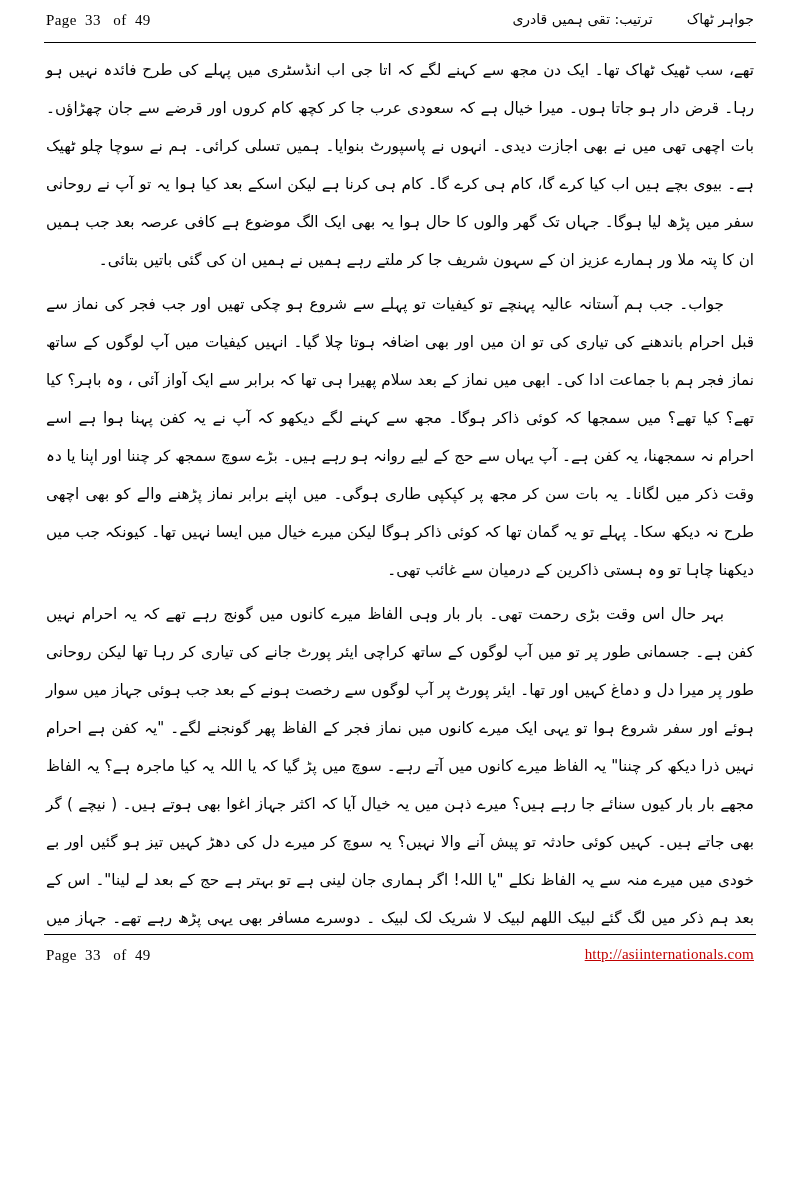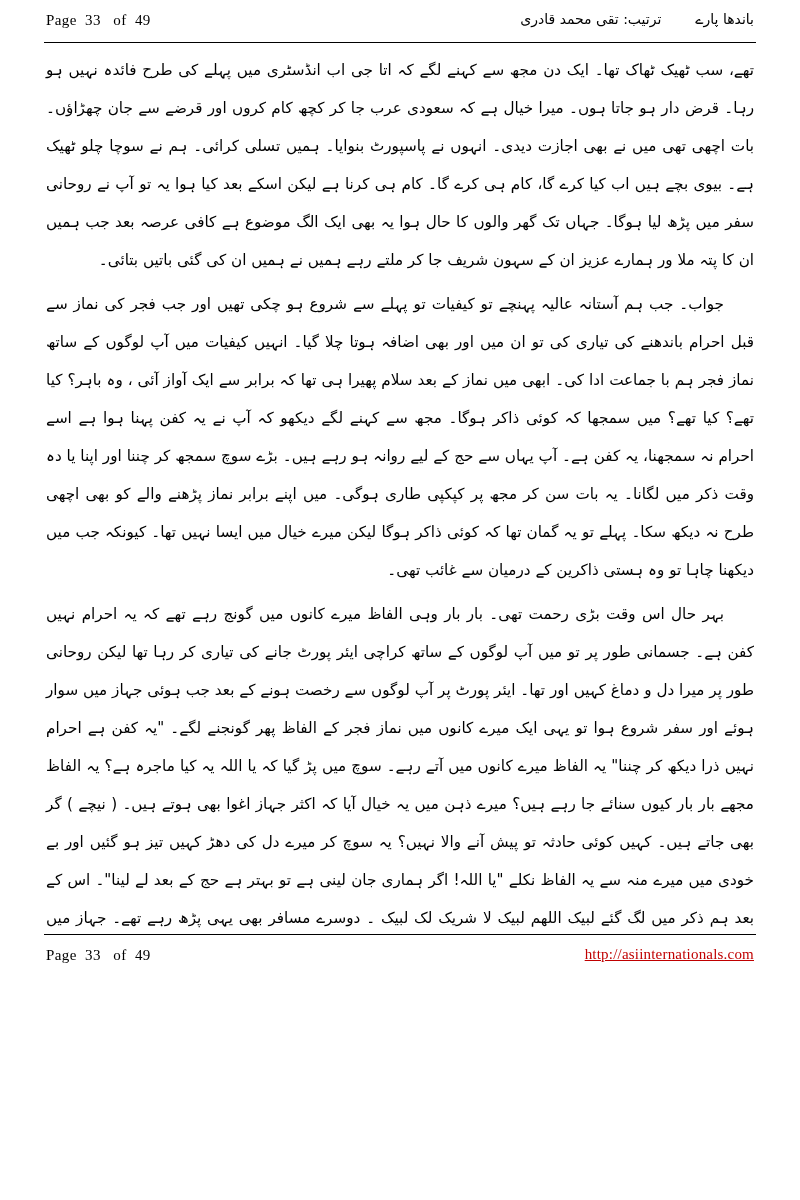--- a/index.html
+++ b/index.html
@@ -111,22 +111,22 @@
   }
 </style>
 </head>
 <body>
 
 <div class="page">
 
   <div class="header-row">
     <div class="page-num">Page  33   of  49</div>
     <div class="header-urdu">
-      <span>باندھا پارے</span>
-      <span>ترتیب: تقی محمد قادری</span>
+      <span>جواہر ٹھاک</span>
+      <span>ترتیب: تقی ہمیں قادری</span>
     </div>
   </div>
 
   <hr class="rule">
 
   <div class="body-area">
     <p class="para">تھے، سب ٹھیک ٹھاک تھا۔ ایک دن مجھ سے کہنے لگے کہ اتا جی اب انڈسٹری میں پہلے کی طرح فائدہ نہیں ہو رہا۔ قرض دار ہو جاتا ہوں۔ میرا خیال ہے کہ سعودی عرب جا کر کچھ کام کروں اور قرضے سے جان چھڑاؤں۔ بات اچھی تھی میں نے بھی اجازت دیدی۔ انہوں نے پاسپورٹ بنوایا۔ ہمیں تسلی کرائی۔ ہم نے سوچا  چلو ٹھیک ہے۔ بیوی بچے ہیں اب کیا کرے گا، کام ہی کرے گا۔ کام ہی کرنا ہے لیکن اسکے بعد کیا ہوا  یہ تو آپ نے روحانی سفر میں پڑھ لیا ہوگا۔ جہاں تک گھر والوں کا حال ہوا یہ بھی ایک الگ موضوع ہے کافی عرصہ بعد جب ہمیں ان کا پتہ ملا ور ہمارے عزیز ان کے سہون شریف جا کر ملتے رہے ہمیں نے ہمیں ان کی گئی باتیں بتائی۔</p>
     <p class="para indent-first">جواب۔ جب ہم آستانہ عالیہ پہنچے تو کیفیات تو پہلے سے شروع ہو چکی تھیں اور جب فجر کی نماز سے قبل احرام باندھنے کی تیاری کی تو ان میں اور بھی اضافہ ہوتا چلا گیا۔ انہیں کیفیات میں آپ لوگوں کے ساتھ نماز فجر ہم با جماعت ادا کی۔ ابھی میں نماز کے بعد سلام پھیرا ہی تھا کہ برابر سے ایک آواز آئی ، وہ باہر؟ کیا تھے؟ کیا تھے؟ میں سمجھا کہ کوئی ذاکر ہوگا۔ مجھ سے کہنے لگے دیکھو کہ آپ نے یہ کفن پہنا ہوا ہے اسے احرام نہ سمجھنا، یہ کفن ہے۔ آپ یہاں سے حج کے لیے روانہ ہو رہے ہیں۔ بڑے سوچ سمجھ کر چننا اور اپنا یا دہ وقت ذکر میں لگانا۔ یہ بات سن کر مجھ پر کپکپی طاری ہوگی۔ میں اپنے برابر نماز پڑھنے والے کو بھی اچھی طرح نہ دیکھ سکا۔ پہلے تو یہ گمان تھا کہ کوئی ذاکر ہوگا لیکن میرے خیال میں ایسا نہیں تھا۔ کیونکہ جب میں دیکھنا چاہا تو وہ ہستی ذاکرین کے درمیان سے غائب تھی۔</p>
     <p class="para indent-first left-last">بہر حال اس وقت بڑی رحمت تھی۔ بار بار وہی الفاظ میرے کانوں میں گونج رہے تھے کہ یہ احرام نہیں کفن ہے۔ جسمانی طور پر تو میں آپ لوگوں کے ساتھ کراچی ایئر پورٹ جانے کی تیاری کر رہا تھا لیکن روحانی طور پر میرا دل و دماغ کہیں اور تھا۔ ایئر پورٹ پر آپ لوگوں سے رخصت ہونے کے بعد جب ہوئی جہاز میں سوار ہوئے اور سفر شروع ہوا تو یہی ایک میرے کانوں میں نماز فجر کے الفاظ پھر گونجنے لگے۔ "یہ کفن ہے احرام نہیں  ذرا دیکھ کر چننا"  یہ الفاظ میرے کانوں میں آتے رہے۔ سوچ میں پڑ گیا کہ یا اللہ یہ کیا ماجرہ ہے؟ یہ الفاظ مجھے بار بار کیوں سنائے جا رہے ہیں؟ میرے ذہن میں یہ خیال آیا کہ اکثر جہاز اغوا بھی ہوتے ہیں۔ ( نیچے ) گر بھی جاتے ہیں۔ کہیں کوئی حادثہ  تو پیش آنے والا نہیں؟ یہ سوچ کر میرے دل کی دھڑ کہیں تیز ہو گئیں اور بے خودی میں میرے منہ سے یہ الفاظ نکلے "یا اللہ! اگر ہماری جان لینی ہے تو  بہتر ہے حج کے بعد لے لینا"۔ اس کے بعد ہم ذکر میں لگ گئے  لبیک اللھم لبیک لا شریک لک لبیک  ۔ دوسرے مسافر بھی یہی پڑھ رہے تھے۔ جہاز میں عجیب سماں ہو گیا تھا ۔ بہت دیر کے بعد ایک شخص نمایاں ہوا اور کہنے لگا سب پڑھو لبیک اللھم لبیک لا شریک لک لبیک   وہ</p>
   </div>

